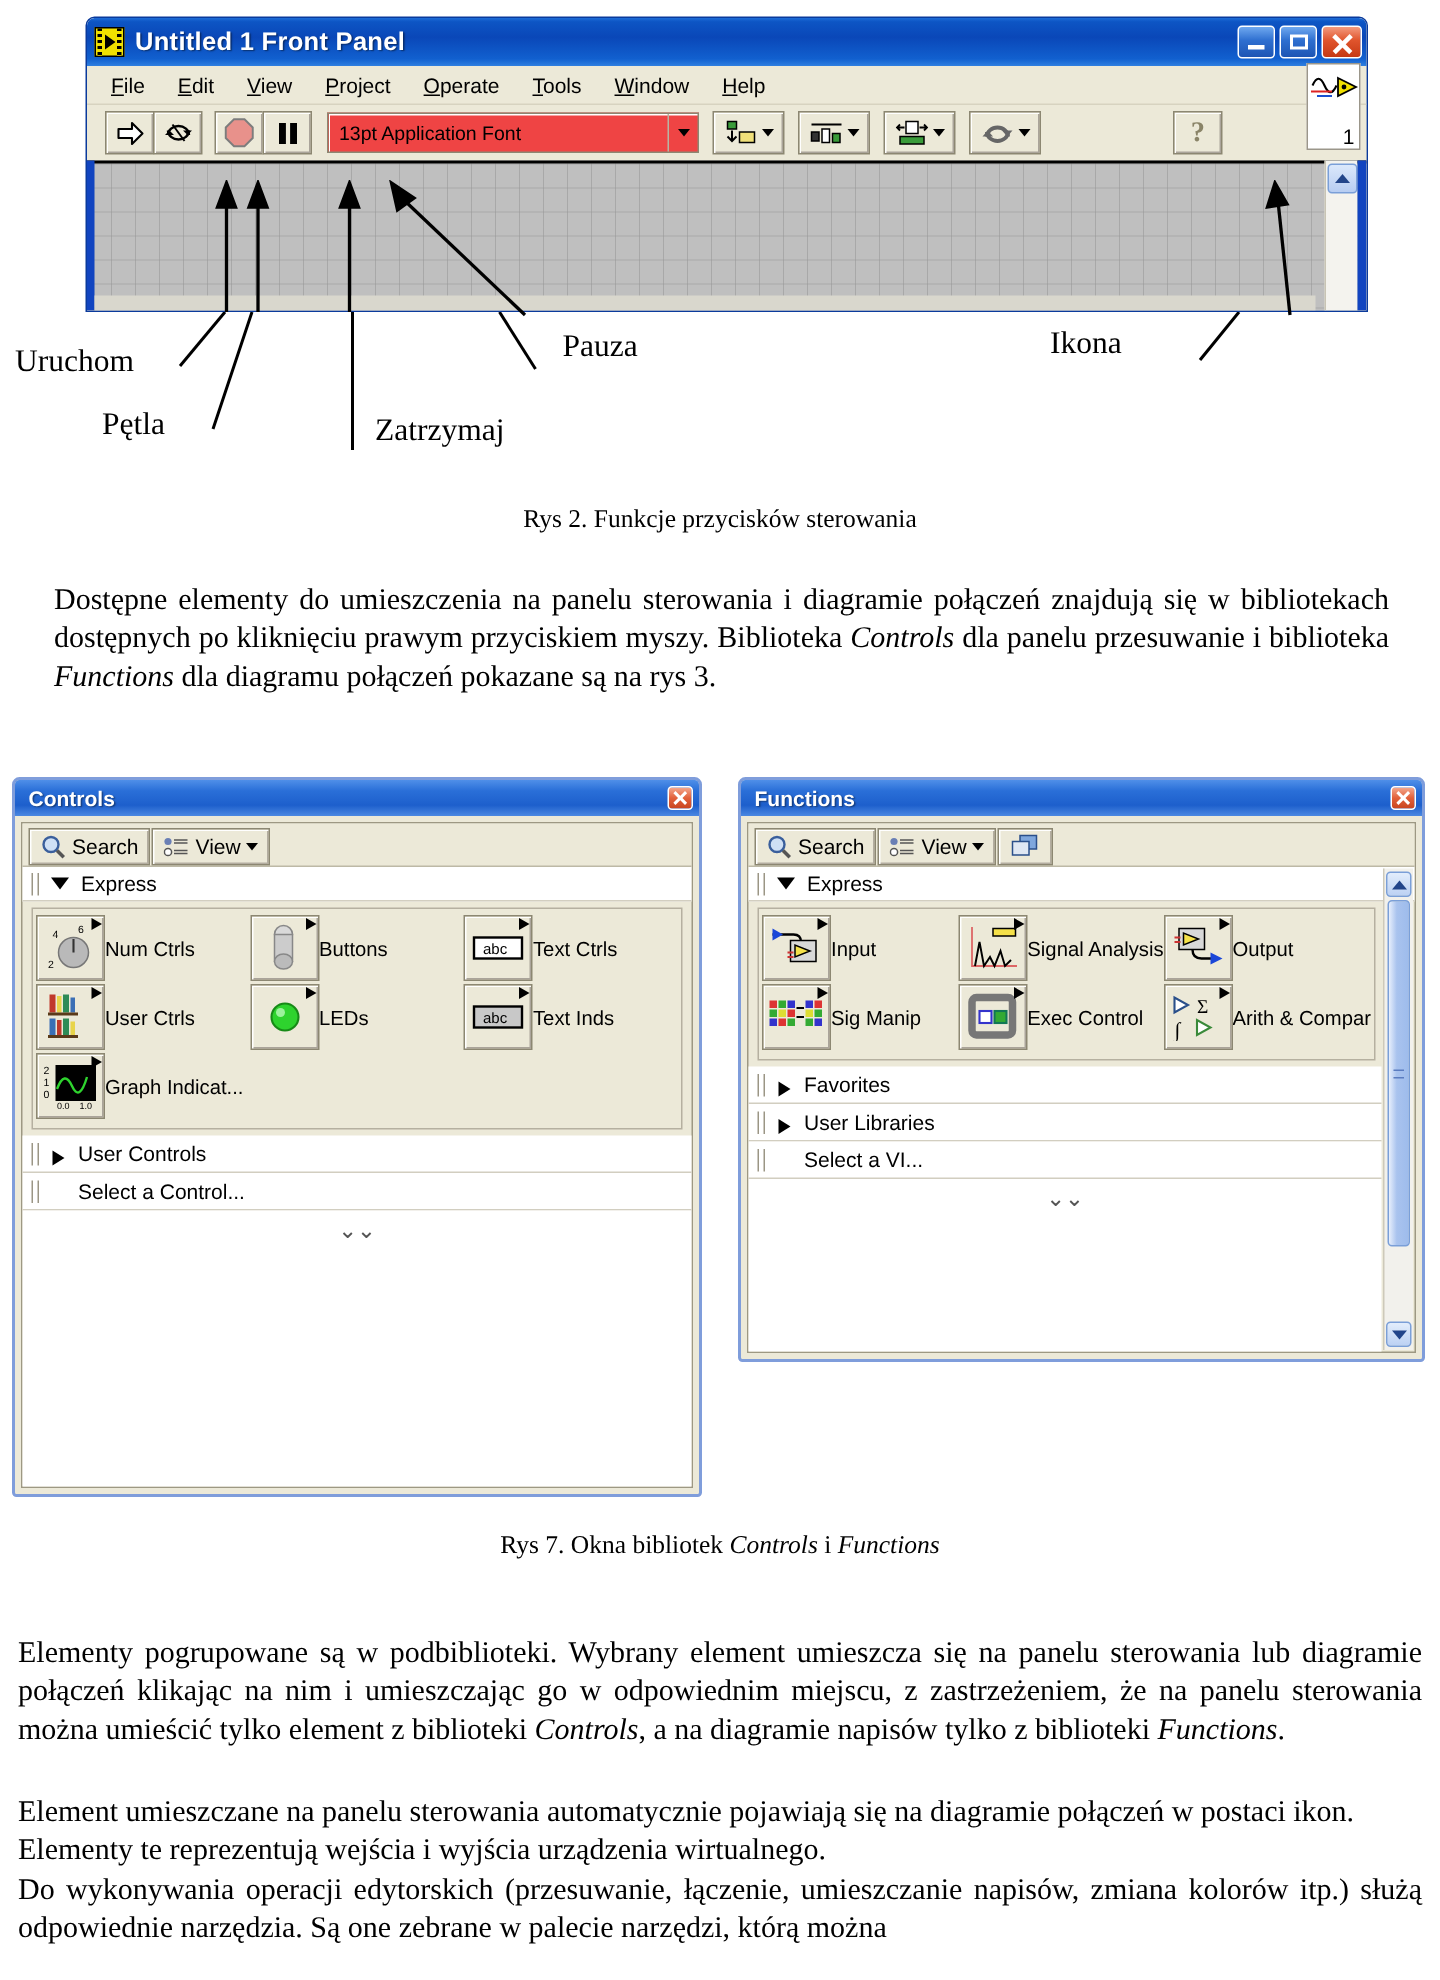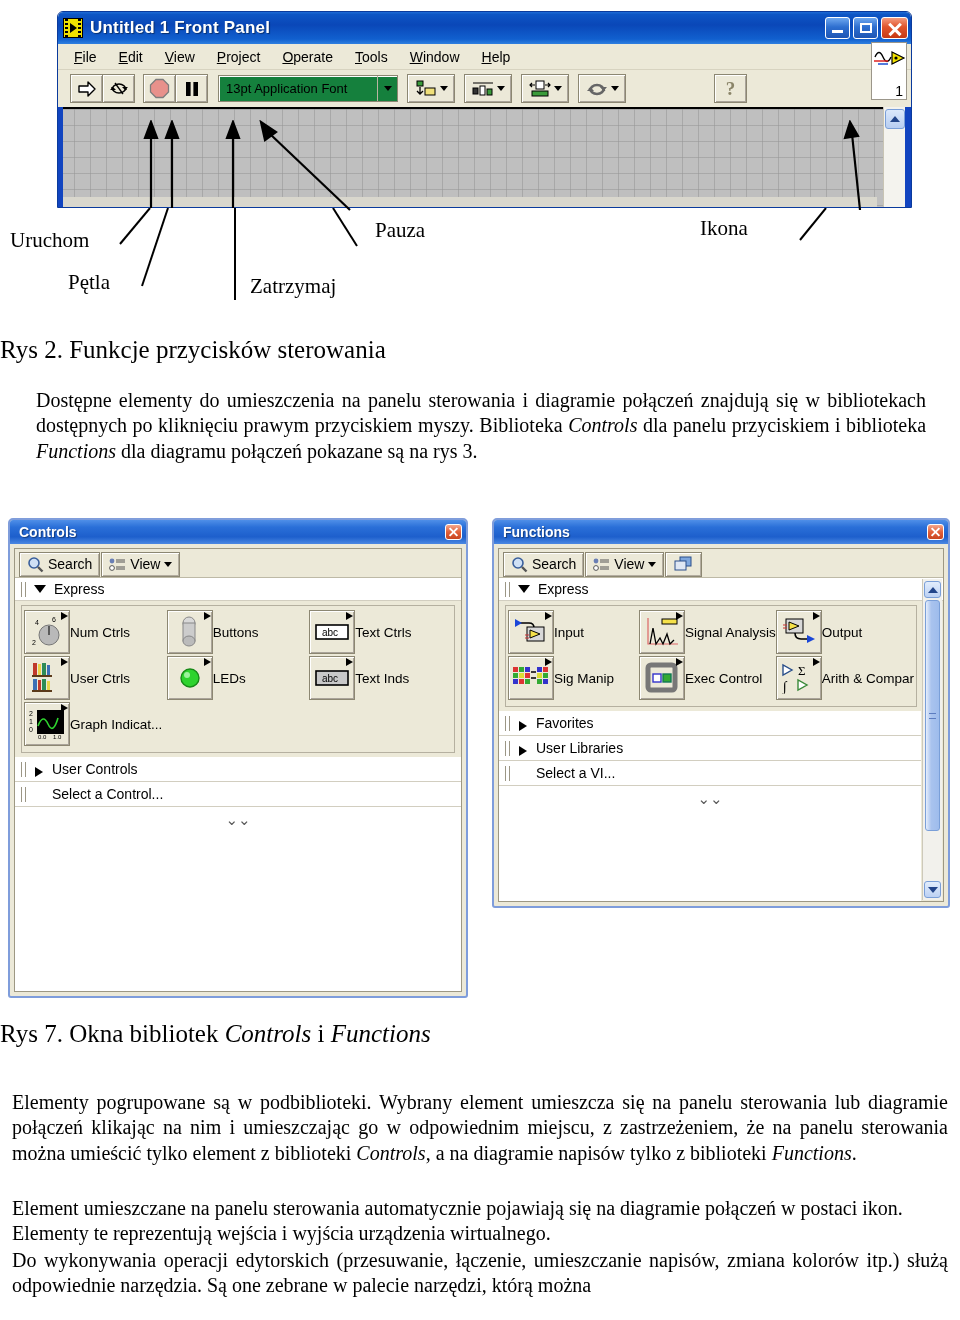--- a/index.html
+++ b/index.html
@@ -88,22 +88,22 @@
   .tb-btn {
     width:33px; height:29px; margin-right:-1px;
     border:1px solid #8c8772; background:#ece9d8;
     box-shadow: inset 1px 1px 0 #fff, inset -1px -1px 0 #aaa49a;
     display:flex; align-items:center; justify-content:center;
     position:relative;
   }
   .tb-gap { width:9px; }
   .tb-run svg, .tb-loop svg, .tb-abort svg, .tb-pause svg { display:block; }
   .tb-font {
-    width:180px; height:27px; margin-left:11px;
-    border:1px solid #8c8772; background:#15803d;
+    width:248px; height:27px; margin-left:11px;
+    border:1px solid #8c8772; background:#ef4444;
     box-shadow: inset 1px 1px 0 #fff;
     display:flex; align-items:center;
     font-family:"Liberation Sans",sans-serif; font-size:13px;
     padding-left:7px; color:#000;
     justify-content:space-between;
   }
   .tb-font .caret {
     width:20px; height:25px; border-left:1px solid #b9b4a2;
     display:flex; align-items:center; justify-content:center;
   }
@@ -168,22 +168,22 @@
     position:absolute; left:0; top:208px; width:960px; height:112px;
   }
   .ann-label {
     position:absolute;
     font-family:"Liberation Serif", serif;
     font-size:21px; color:#000; white-space:nowrap;
   }
   .fig2-lines { position:absolute; left:0; top:0; width:960px; height:112px; }
 
   .fig-caption {
-    position:absolute; width:960px; text-align:left;
-    font-family:"Liberation Serif", serif; font-size:25px;
+    position:absolute; width:960px; text-align:center;
+    font-family:"Liberation Serif", serif; font-size:17px;
   }
 
   
   .para {
     position:absolute;
     font-family:"Liberation Serif", serif;
     font-size:20px; line-height:1.27;
     text-align: justify;
     color:#000;
   }
@@ -453,21 +453,21 @@
     <path d="M350 90 L270 14"></path>  
       <polygon points="261,2 265,20 276,12"></polygon>
     <path d="M860 90 L852 14"></path>  
       <polygon points="850,2 845,18 858,16"></polygon>
   </g>
 </svg>
 
 <div class="fig-caption" style="top:336px;">Rys 2. Funkcje przycisków sterowania</div>
 
 <div class="para" style="left:36px; top:388px; width:890px;">
-  <span>Dostępne elementy do umieszczenia na panelu sterowania i diagramie połączeń znajdują się w bibliotekach dostępnych po kliknięciu prawym przyciskiem myszy. Biblioteka </span><i>Controls</i><span> dla panelu przyciskiem i biblioteka </span><i>Functions</i><span> dla diagramu połączeń pokazane są na rys 3.</span>
+  <span>Dostępne elementy do umieszczenia na panelu sterowania i diagramie połączeń znajdują się w bibliotekach dostępnych po kliknięciu prawym przyciskiem myszy. Biblioteka </span><i>Controls</i><span> dla panelu przesuwanie i biblioteka </span><i>Functions</i><span> dla diagramu połączeń pokazane są na rys 3.</span>
 </div>
 
 <div class="pal" style="left:8px; top:518px; width:460px; height:480px;">
   <div class="pal-title">
     <span class="pal-title-text">Controls</span>
     <span class="pal-close">
         <i></i>
         <b></b>
       </span>
   </div>

